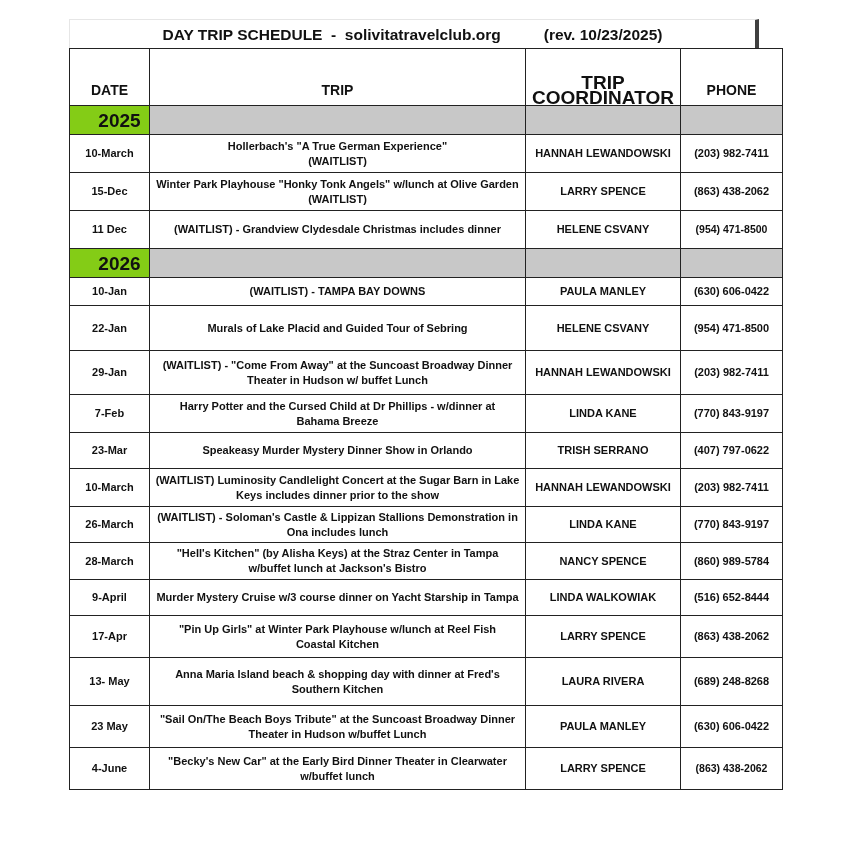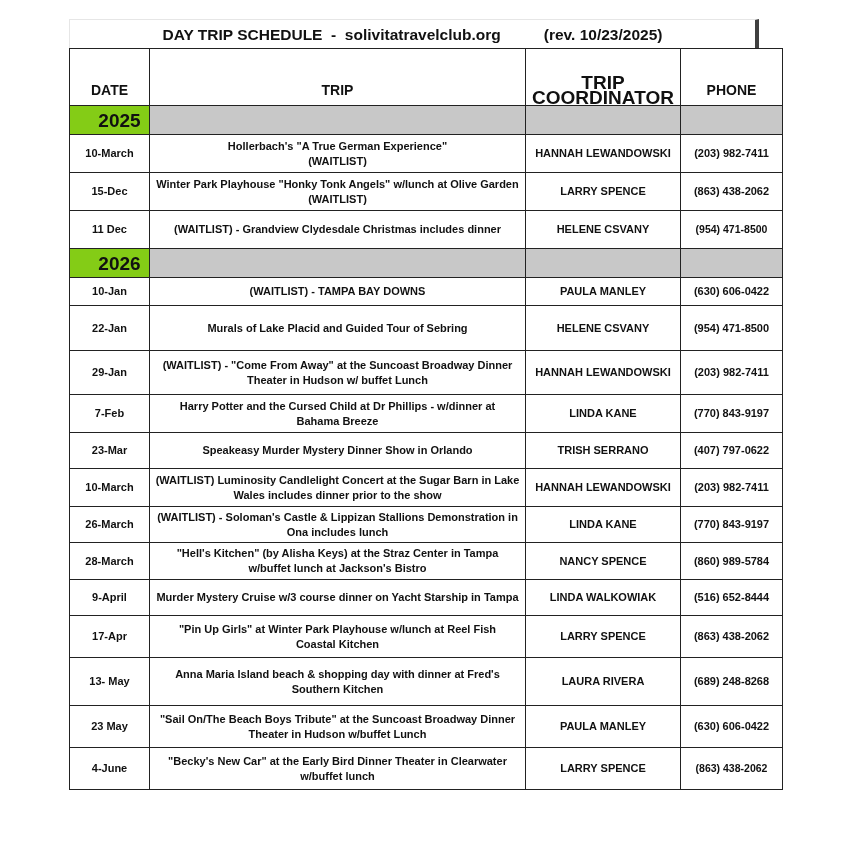--- a/index.html
+++ b/index.html
@@ -104,21 +104,21 @@
       </tr>
       <tr style="height: 36px;">
         <td>23-Mar</td>
         <td class="trip">Speakeasy Murder Mystery Dinner Show in Orlando</td>
         <td>TRISH SERRANO</td>
         <td class="">(407) 797-0622</td>
       </tr>
       <tr style="height: 38px;">
         <td>10-March</td>
         <td class="trip">(WAITLIST)  Luminosity Candlelight Concert at the Sugar Barn in Lake
-Wales includes dinner prior to the show</td>
+Keys includes dinner prior to the show</td>
         <td>HANNAH LEWANDOWSKI</td>
         <td class="">(203) 982-7411</td>
       </tr>
       <tr style="height: 36px;">
         <td>26-March</td>
         <td class="trip">(WAITLIST) - Soloman's Castle &amp; Lippizan Stallions Demonstration in
 Ona includes lunch</td>
         <td>LINDA KANE</td>
         <td class="">(770) 843-9197</td>
       </tr>

